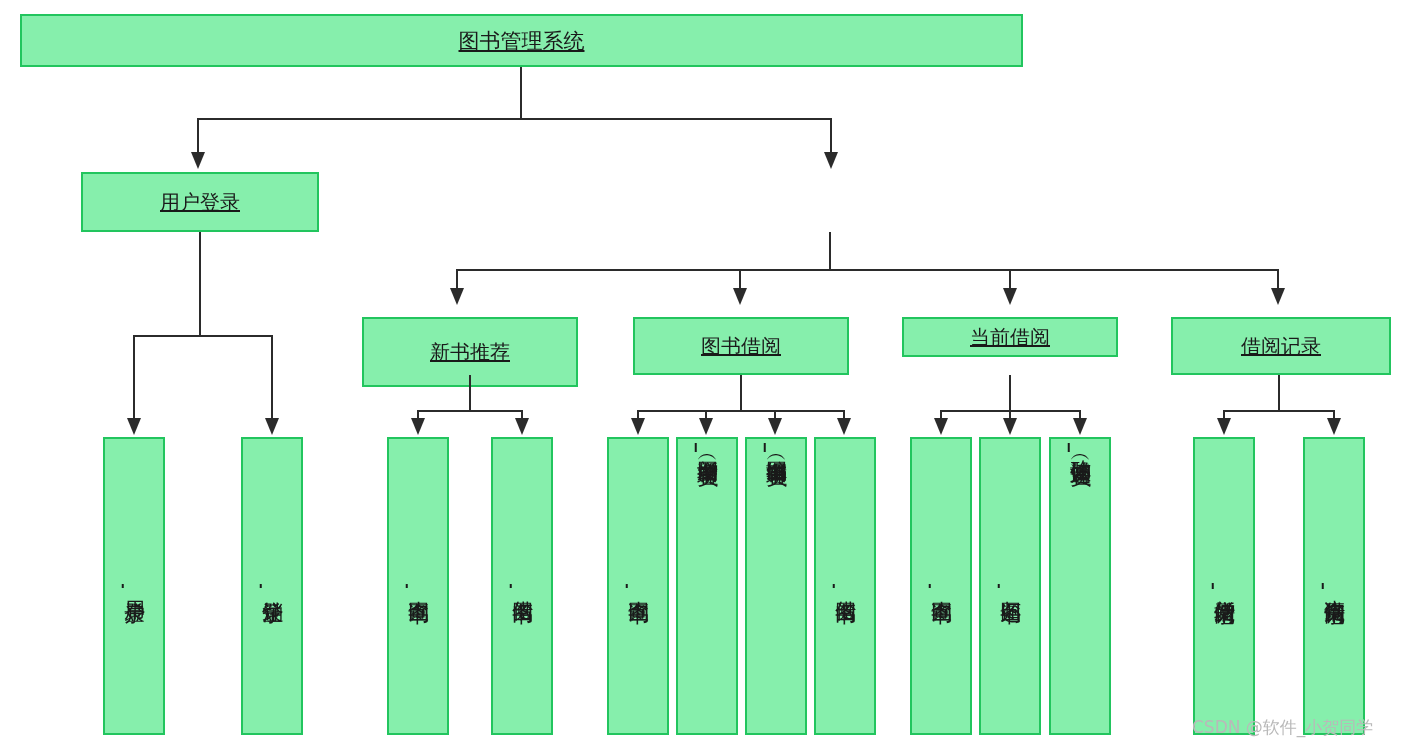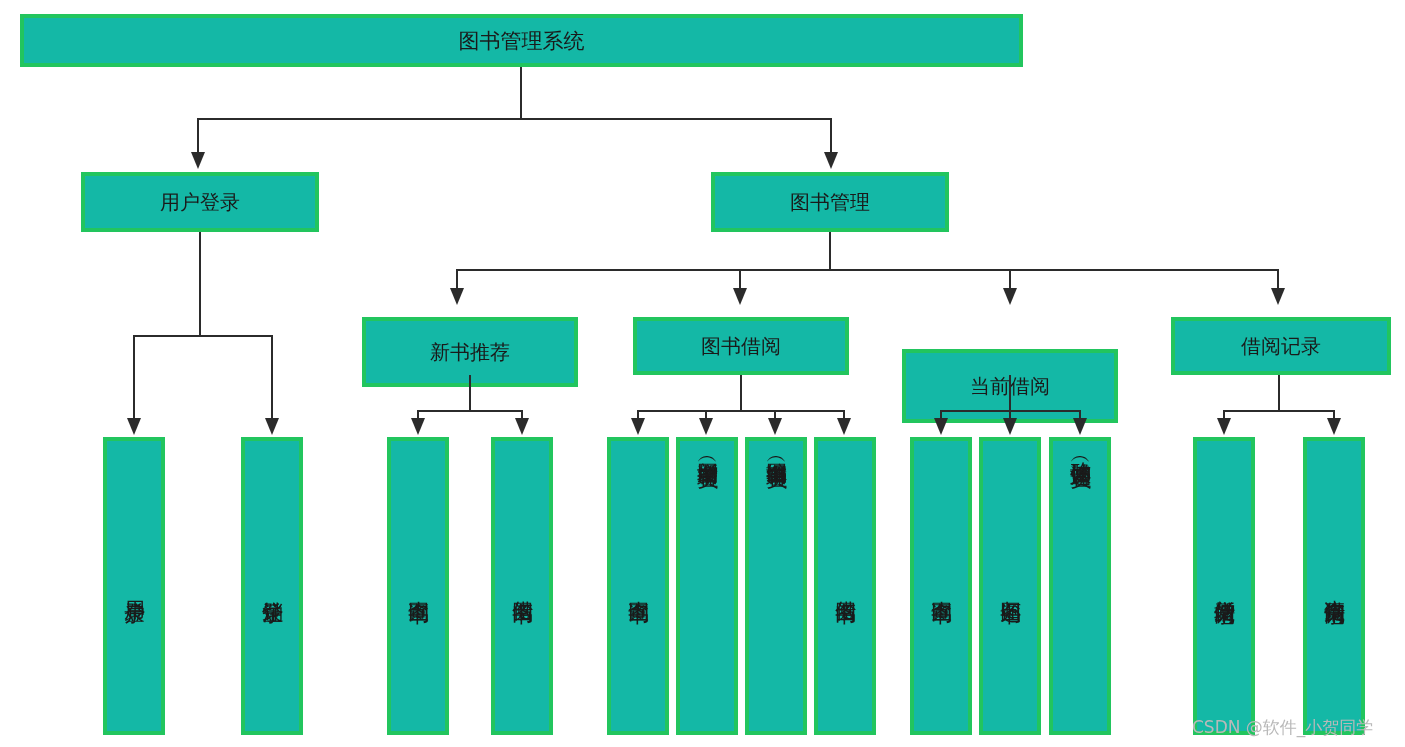--- a/index.html
+++ b/index.html
@@ -11,26 +11,27 @@
     position: relative;
     width: 1405px;
     height: 747px;
     background: #ffffff;
     font-family: "DejaVu Sans", "Liberation Sans", sans-serif;
     overflow: hidden;
   }
   .node {
     position: absolute;
     box-sizing: border-box;
-    border: 4px solid #22c55e;
-    background: #14b8a6;
+    border: 2px solid #22c55e;
+    background: #86efac;
     display: flex;
     align-items: center;
     justify-content: center;
     color: #1a1a1a;
+    text-decoration: underline;
   }
   .node.root {
     font-size: 21px;
   }
   .node.mid {
     font-size: 20px;
   }
   .node.leaf {
     align-items: flex-start;
     justify-content: center;
@@ -89,23 +90,20 @@
 
   <div class="edge v" style="left:520px; top:67px; height:51px;"></div>
   <div class="edge h" style="left:198px; top:118px; width:634px;"></div>
   <div class="edge v" style="left:197px; top:118px; height:36px;"></div>
   <div class="edge v" style="left:830px; top:118px; height:36px;"></div>
   <div class="arrow" style="left:191px; top:152px;"></div>
   <div class="arrow" style="left:824px; top:152px;"></div>
 
   <div class="node mid" style="left:81px; top:172px; width:238px; height:60px;">
     <span>用户登录</span>
-  </div>
-  <div class="node mid" style="left:711px; top:172px; width:238px; height:60px;">
-    <span>图书管理</span>
   </div>
 
   <div class="edge v" style="left:199px; top:232px; height:103px;"></div>
   <div class="edge h" style="left:134px; top:335px; width:138px;"></div>
   <div class="edge v" style="left:133px; top:335px; height:85px;"></div>
   <div class="edge v" style="left:271px; top:335px; height:85px;"></div>
   <div class="arrow" style="left:127px; top:418px;"></div>
   <div class="arrow" style="left:265px; top:418px;"></div>
 
   <div class="edge v" style="left:829px; top:232px; height:37px;"></div>
@@ -118,21 +116,21 @@
   <div class="arrow" style="left:733px; top:288px;"></div>
   <div class="arrow" style="left:1003px; top:288px;"></div>
   <div class="arrow" style="left:1271px; top:288px;"></div>
 
   <div class="node mid" style="left:362px; top:317px; width:216px; height:70px;">
     <span>新书推荐</span>
   </div>
   <div class="node mid" style="left:633px; top:317px; width:216px; height:58px;">
     <span>图书借阅</span>
   </div>
-  <div class="node mid" style="left:902px; top:317px; width:216px; height:74px;margin-top:32px;">
+  <div class="node mid" style="left:902px; top:317px; width:216px; height:40px;">
     <span>当前借阅</span>
   </div>
   <div class="node mid" style="left:1171px; top:317px; width:220px; height:58px;">
     <span>借阅记录</span>
   </div>
 
   <div class="edge v" style="left:469px; top:375px; height:35px;"></div>
   <div class="edge h" style="left:418px; top:410px; width:104px;"></div>
   <div class="edge v" style="left:417px; top:410px; height:10px;"></div>
   <div class="edge v" style="left:521px; top:410px; height:10px;"></div>

